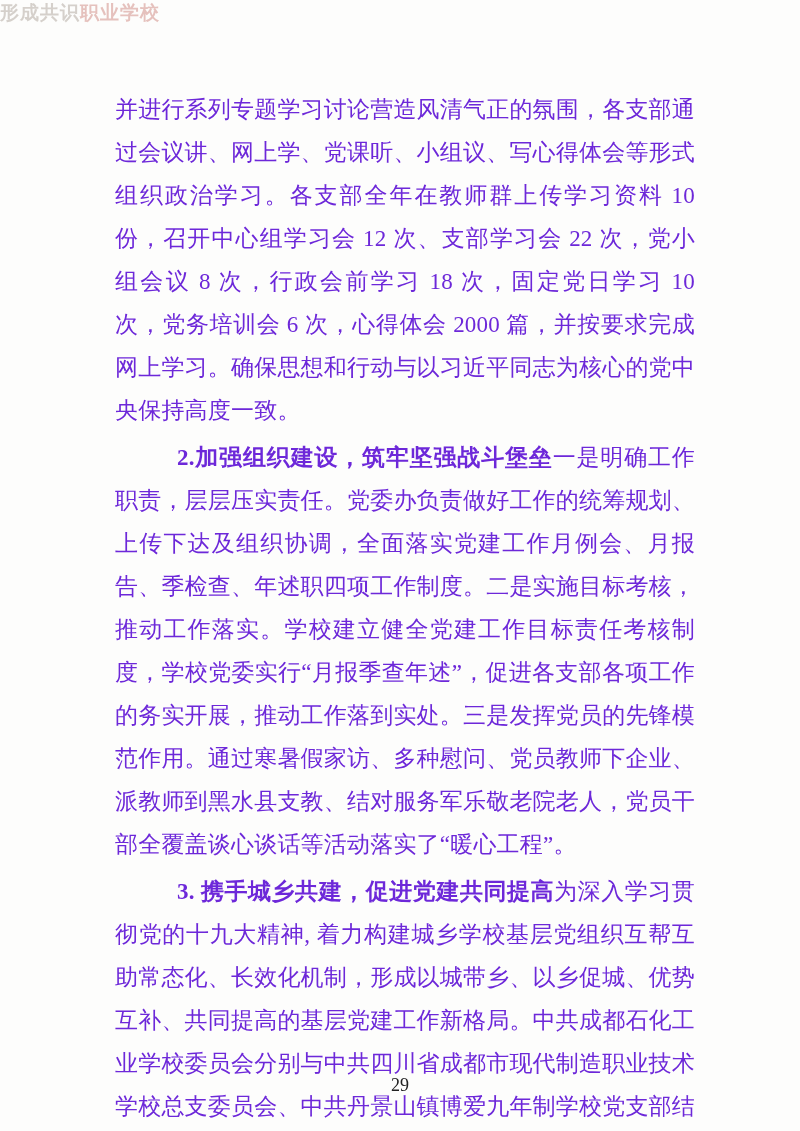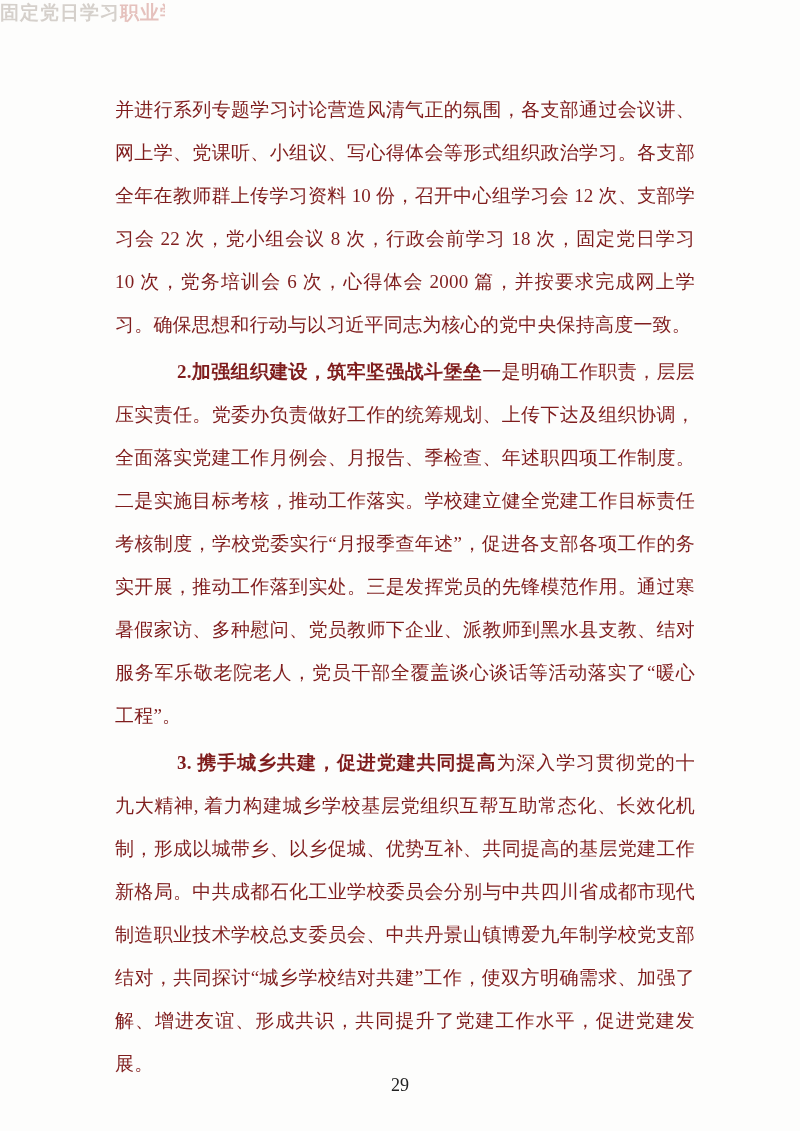--- a/index.html
+++ b/index.html
@@ -39,23 +39,23 @@
     color: #b03a2e;
   }
   .content {
     position: absolute;
     left: 115px;
     top: 88px;
     width: 580px;
   }
   p {
     margin: 0 0 4px 0;
-    font-size: 19px;
+    font-size: 23px;
     line-height: 43px;
-    color: #7f1d1d;
+    color: #6d28d9;
     text-align: justify;
     text-justify: inter-ideograph;
     letter-spacing: 0.2px;
   }
   p.indent {
     text-indent: 41px;
   }
   .bold {
     font-weight: 700;
     margin-left: 21px;
@@ -70,21 +70,21 @@
     color: #222;
     font-family: "Liberation Serif", "DejaVu Serif", serif;
   }
 </style>
 </head>
 <body>
 
 <div class="page">
 
   <div class="scan-artifact">
-    <span>固定党日学习</span><span class="red">职业学校</span>
+    <span>形成共识</span><span class="red">职业学校</span>
   </div>
 
   <div class="content">
 
     <p>
       <span>并进行系列专题学习讨论营造风清气正的氛围，各支部通过会议讲、网上学、党课听、小组议、写心得体会等形式组织政治学习。各支部全年在教师群上传学习资料 10 份，召开中心组学习会 12 次、支部学习会 22 次，党小组会议 8 次，行政会前学习 18 次，固定党日学习 10 次，党务培训会 6 次，心得体会 2000 篇，并按要求完成网上学习。确保思想和行动与以习近平同志为核心的党中央保持高度一致。</span>
     </p>
 
     <p class="indent">
       <span class="bold">2.加强组织建设，筑牢坚强战斗堡垒</span><span>一是明确工作职责，层层压实责任。党委办负责做好工作的统筹规划、上传下达及组织协调，全面落实党建工作月例会、月报告、季检查、年述职四项工作制度。二是实施目标考核，推动工作落实。学校建立健全党建工作目标责任考核制度，学校党委实行“月报季查年述”，促进各支部各项工作的务实开展，推动工作落到实处。三是发挥党员的先锋模范作用。通过寒暑假家访、多种慰问、党员教师下企业、派教师到黑水县支教、结对服务军乐敬老院老人，党员干部全覆盖谈心谈话等活动落实了“暖心工程”。</span>

